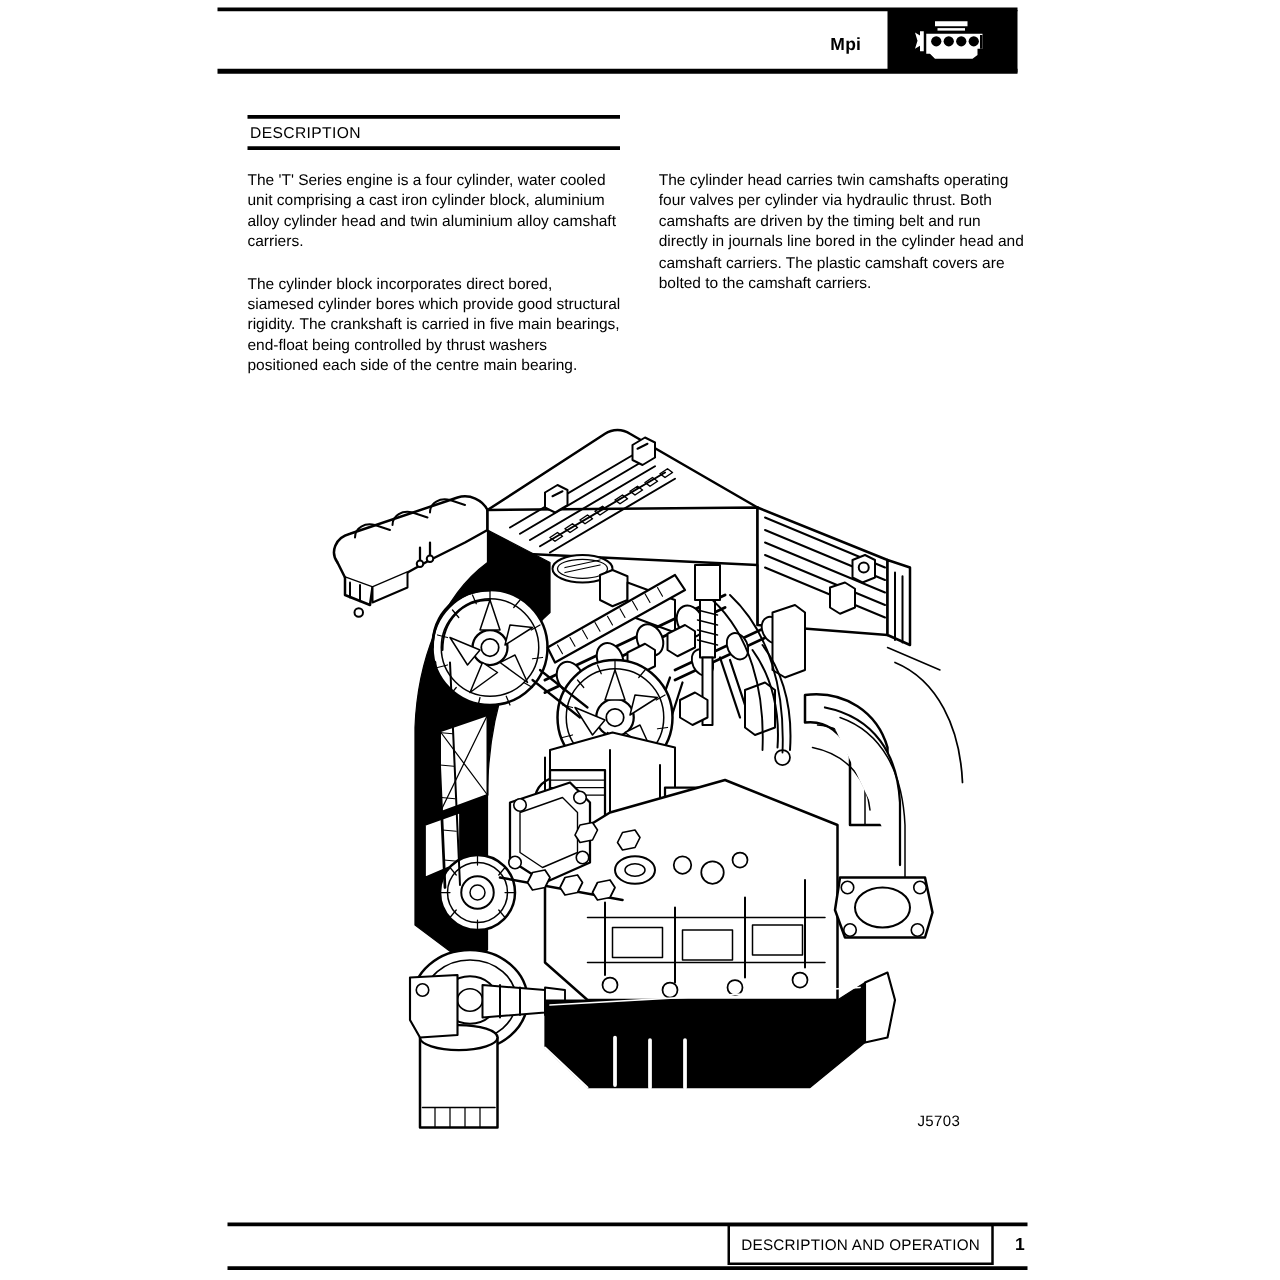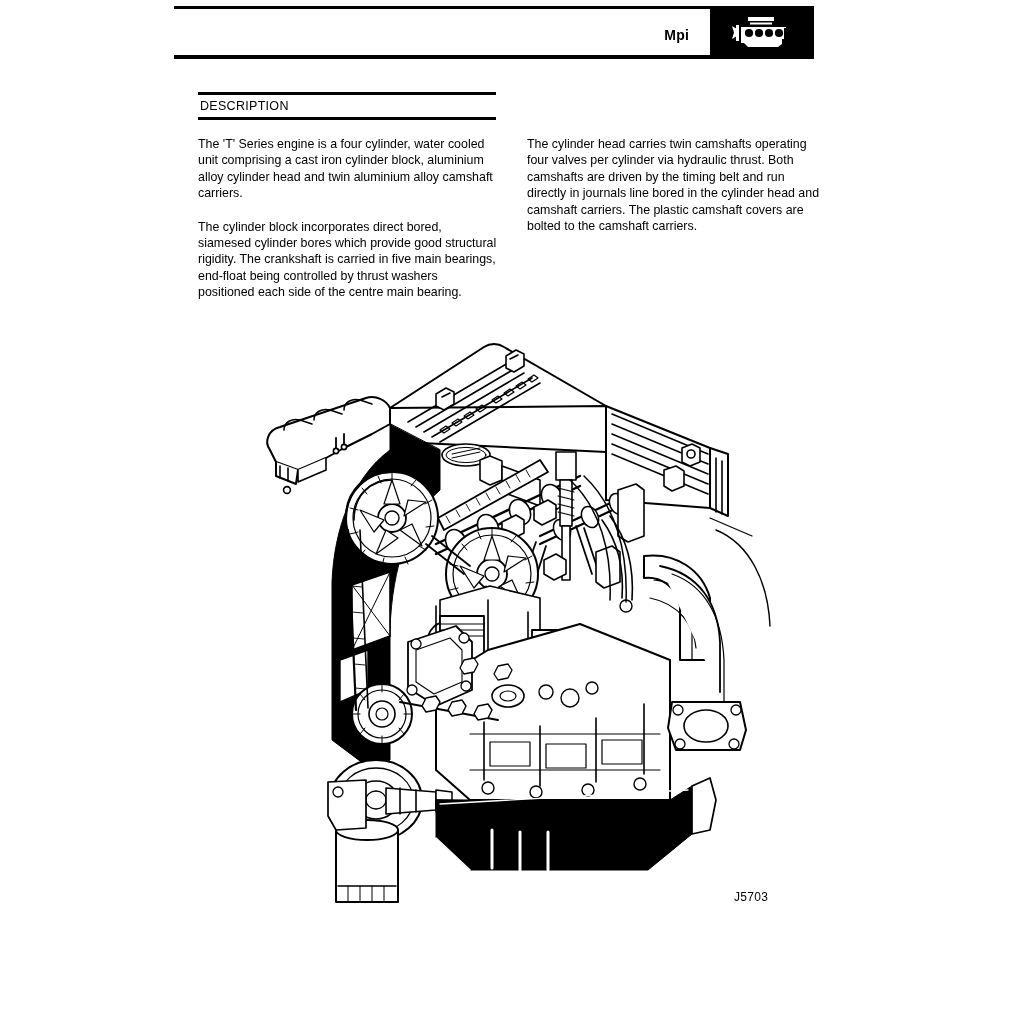--- a/index.html
+++ b/index.html
@@ -525,14 +525,22 @@
         <g fill="#ffffff" stroke-width="1.3">
           <path d="M224 330 L234 328 L238 334 L234 342 L224 344 L220 338 Z"></path>
           <path d="M258 336 L268 334 L272 340 L268 348 L258 350 L254 344 Z"></path>
         </g>
       </g>
     </svg>
 
     <div class="figure-caption">J5703</div>
   </div>
 
+  <div class="footer">
+    <div class="footer-rule-top"></div>
+    <div class="footer-box">
+      <span>DESCRIPTION AND OPERATION</span>
+    </div>
+    <div class="footer-page">1</div>
+    <div class="footer-rule-bottom"></div>
+  </div>
 
 </div>
 
 </body></html>

